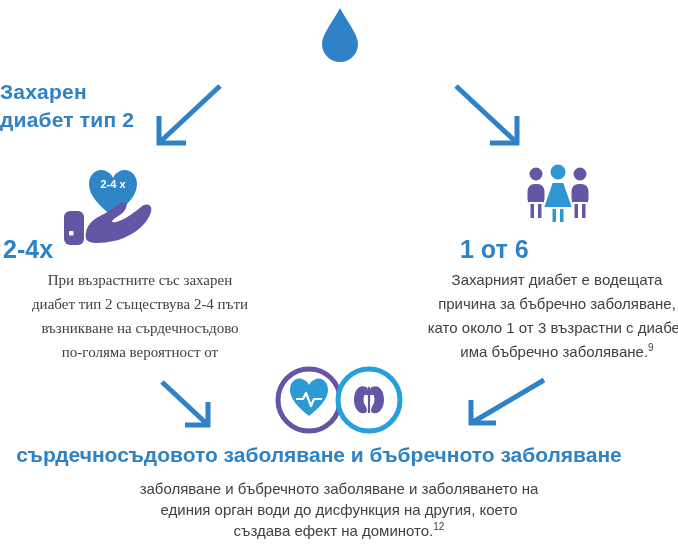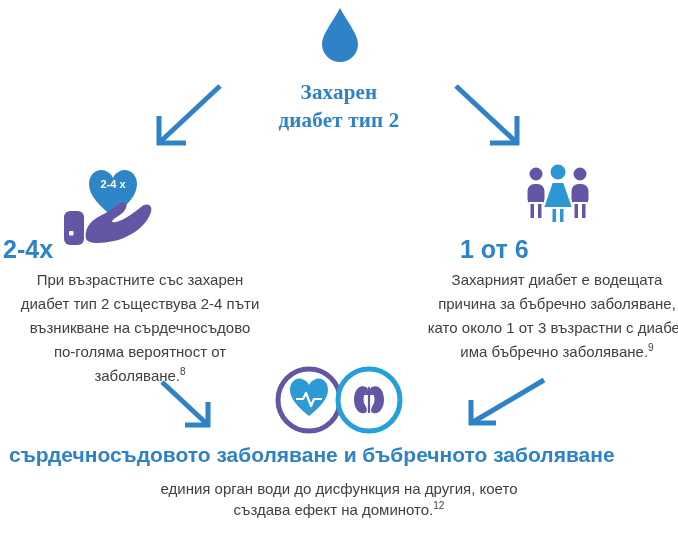--- a/index.html
+++ b/index.html
@@ -7,42 +7,41 @@
     width: 678px; height: 559px;
     background: #ffffff;
     overflow: hidden;
     position: relative;
     font-family: "Liberation Sans", sans-serif;
   }
   .abs { position: absolute; }
   .blue-heading { color: #2e82c5; font-weight: bold; }
   #main-title {
     top: 78px; left: 0; width: 678px;
-    text-align: center;
     font-size: 21px; line-height: 28px;
     letter-spacing: 0.2px;
-    font-family: Liberation Serif, serif;
   }
   .stat-heading {
     top: 234px;
     font-size: 25px; line-height: 30px;
   }
   #left-heading  { left: 3px;   width: 200px; }
   #right-heading { left: 460px; width: 200px; }
   .body-text {
     color: #414042;
     font-size: 15px; line-height: 24px;
     text-align: center;
   }
   .body-text div { white-space: nowrap; }
-  #left-text  { top: 268px; left: 4px;   width: 272px; }
+  #left-text  { top: 268px; left: 4px;   width: 272px; font-family: Liberation Serif, serif; }
   #right-text { top: 268px; left: 407px; width: 300px; }
   #footer-heading {
     top: 442px; left: 0; width: 638px;
-    font-size: 21px; line-height: 26px; padding-left: 9px;
+    text-align: center;
+    font-size: 21px; line-height: 26px;
   }
   #footer-text {
     top: 478px; left: 0; width: 678px;
     line-height: 21px;
   }
   sup { font-size: 10px; line-height: 0; }
   svg { display: block; }
 </style>
 </head>
 <body>
@@ -78,21 +77,20 @@
   <rect x="7" y="76" width="4.5" height="4.5" rx="1" fill="#ffffff"></rect>
 </svg>
 
 <div class="abs blue-heading stat-heading" id="left-heading">2-4x</div>
 
 <div class="abs body-text" id="left-text">
   <div>При възрастните със захарен</div>
   <div>диабет тип 2 съществува 2-4 пъти</div>
   <div>възникване на сърдечносъдово</div>
   <div>по-голяма вероятност от</div>
-  <div><span>заболяване.</span><sup>8</sup></div>
 </div>
 
 <svg class="abs" style="top:162px; left:522px;" width="72" height="72" viewBox="0 0 72 72">
   <g fill="#6456a5" stroke="#ffffff" stroke-width="2">
     <circle cx="14" cy="12" r="7.5"></circle>
     <rect x="4.5" y="21" width="19" height="24" rx="8"></rect>
     <rect x="7.5" y="41" width="5.5" height="16"></rect>
     <rect x="15" y="41" width="5.5" height="16"></rect>
     <circle cx="58" cy="12" r="7.5"></circle>
     <rect x="48.5" y="21" width="19" height="24" rx="8"></rect>
@@ -143,15 +141,16 @@
       <path d="M100 33 C108 30 112 38 112 46 C112 54 107 61 101 59 C98 58 99 54 101 51 C103 48 103 43 101 40 C99 37 97 34 100 33 Z"></path>
       <rect x="95.9" y="41" width="2.2" height="18"></rect>
       <path d="M97 32 L92.5 41 L101.5 41 Z"></path>
     </g>
   </g>
 </svg>
 
 <div class="abs blue-heading" id="footer-heading">сърдечносъдовото заболяване и бъбречното заболяване</div>
 
 <div class="abs body-text" id="footer-text">
+  <div>заболяване и бъбречното заболяване и заболяването на</div>
   <div>единия орган води до дисфункция на другия, което</div>
   <div><span>създава ефект на доминото.</span><sup>12</sup></div>
 </div>
 
 </body></html>

